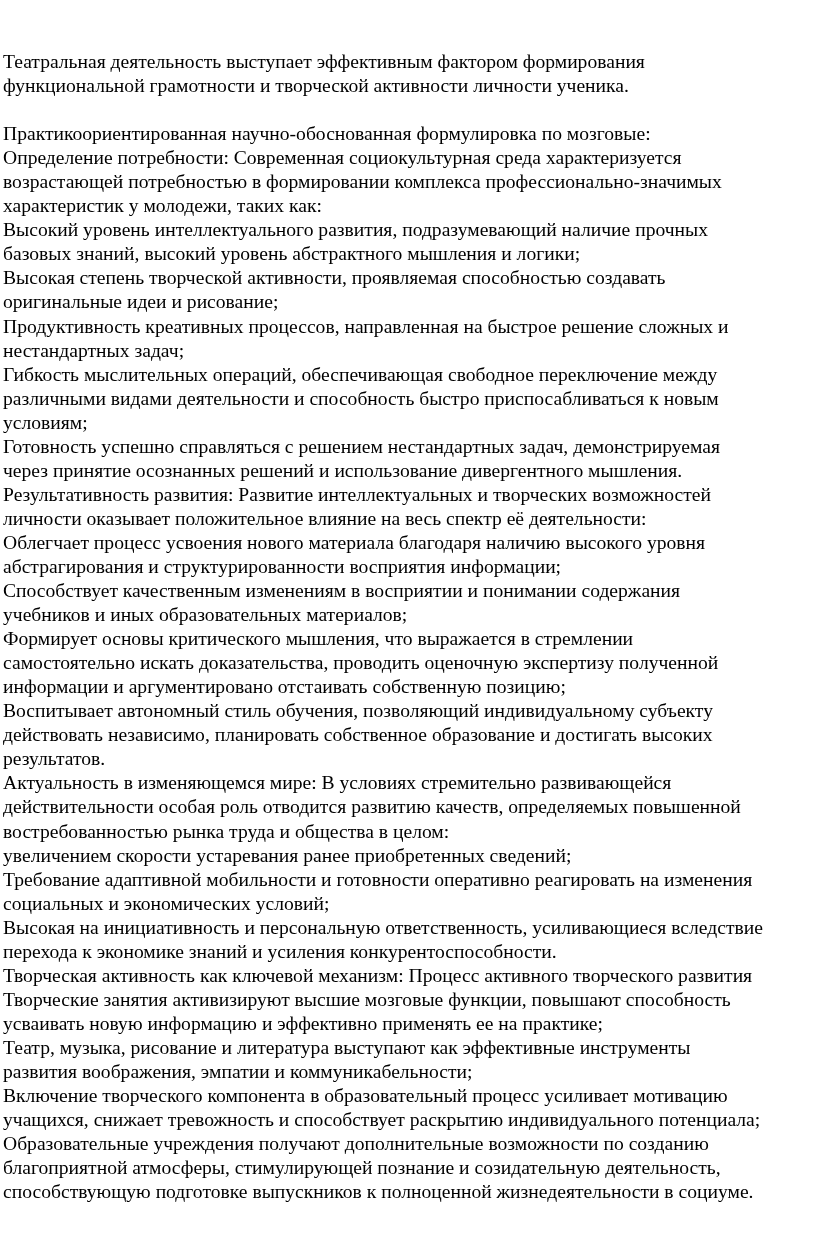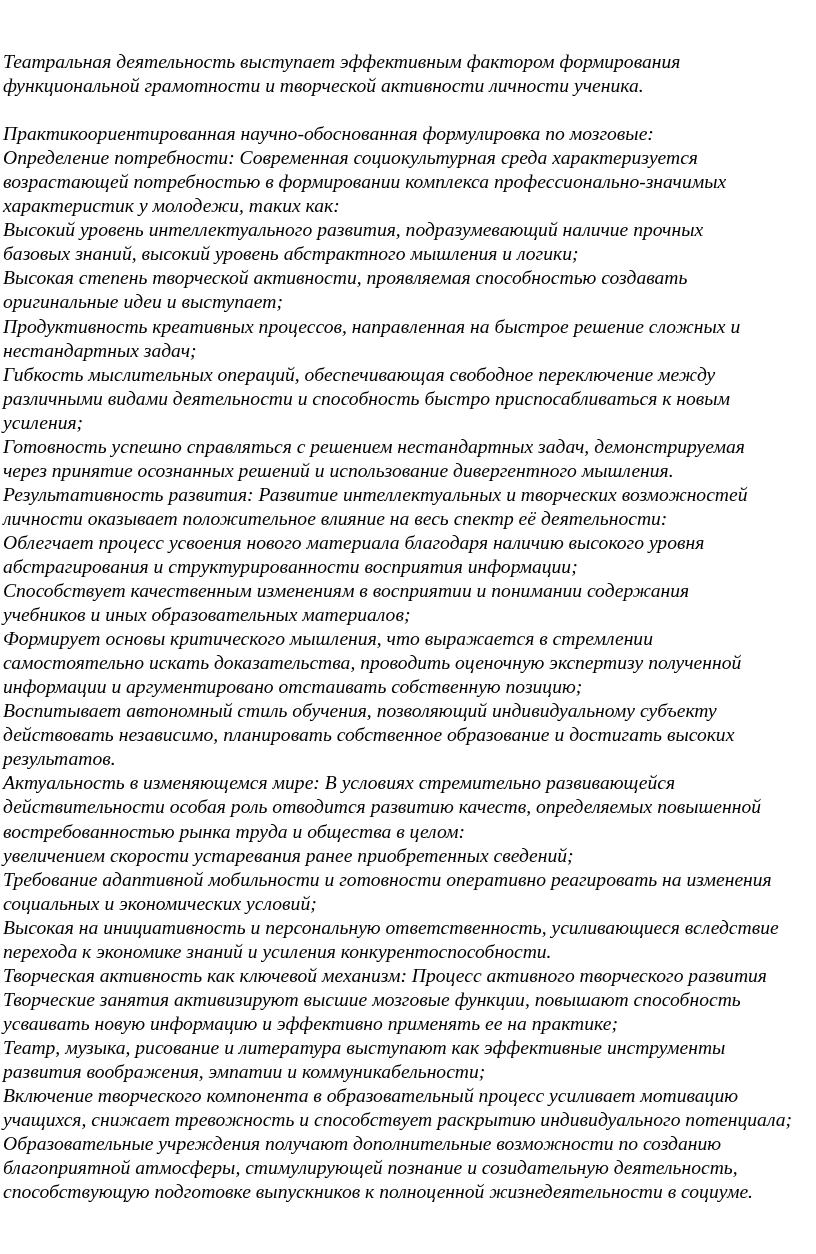--- a/index.html
+++ b/index.html
@@ -17,21 +17,20 @@
     width: 816px;
     height: 1254px;
     padding: 50px 2px 0 3px;
     background: #ffffff;
     color: #000000;
     font-family: "Liberation Serif", "DejaVu Serif", serif;
     font-size: 19.6px;
     line-height: 24.05px;
     font-weight: 400;
     overflow: hidden;
-    font-style: italic;
   }
   .line {
     white-space: nowrap;
     min-height: 24.05px;
     letter-spacing: 0;
   }
 </style>
 </head>
 <body>
 
@@ -39,26 +38,26 @@
     <div class="line">Театральная деятельность выступает эффективным фактором формирования</div>
     <div class="line">функциональной грамотности и творческой активности личности ученика.</div>
     <div class="line"></div>
     <div class="line">Практикоориентированная научно-обоснованная формулировка по мозговые:</div>
     <div class="line">Определение потребности: Современная социокультурная среда характеризуется</div>
     <div class="line">возрастающей потребностью в формировании комплекса профессионально-значимых</div>
     <div class="line">характеристик у молодежи, таких как:</div>
     <div class="line">Высокий уровень интеллектуального развития, подразумевающий наличие прочных</div>
     <div class="line">базовых знаний, высокий уровень абстрактного мышления и логики;</div>
     <div class="line">Высокая степень творческой активности, проявляемая способностью создавать</div>
-    <div class="line">оригинальные идеи и выступает;</div>
+    <div class="line">оригинальные идеи и рисование;</div>
     <div class="line">Продуктивность креативных процессов, направленная на быстрое решение сложных и</div>
     <div class="line">нестандартных задач;</div>
     <div class="line">Гибкость мыслительных операций, обеспечивающая свободное переключение между</div>
     <div class="line">различными видами деятельности и способность быстро приспосабливаться к новым</div>
-    <div class="line">усиления;</div>
+    <div class="line">условиям;</div>
     <div class="line">Готовность успешно справляться с решением нестандартных задач, демонстрируемая</div>
     <div class="line">через принятие осознанных решений и использование дивергентного мышления.</div>
     <div class="line">Результативность развития: Развитие интеллектуальных и творческих возможностей</div>
     <div class="line">личности оказывает положительное влияние на весь спектр её деятельности:</div>
     <div class="line">Облегчает процесс усвоения нового материала благодаря наличию высокого уровня</div>
     <div class="line">абстрагирования и структурированности восприятия информации;</div>
     <div class="line">Способствует качественным изменениям в восприятии и понимании содержания</div>
     <div class="line">учебников и иных образовательных материалов;</div>
     <div class="line">Формирует основы критического мышления, что выражается в стремлении</div>
     <div class="line">самостоятельно искать доказательства, проводить оценочную экспертизу полученной</div>

